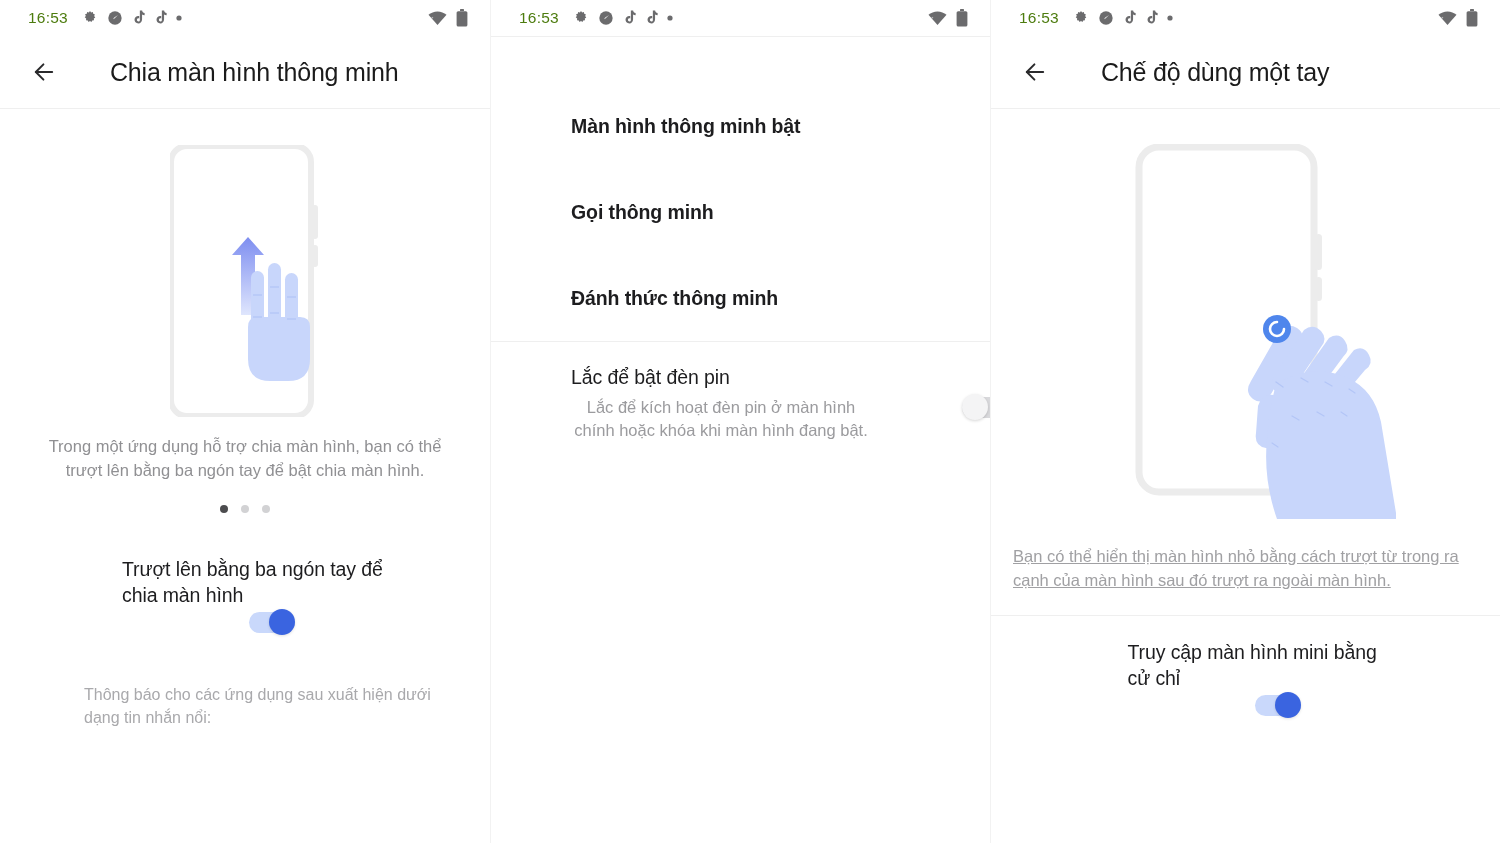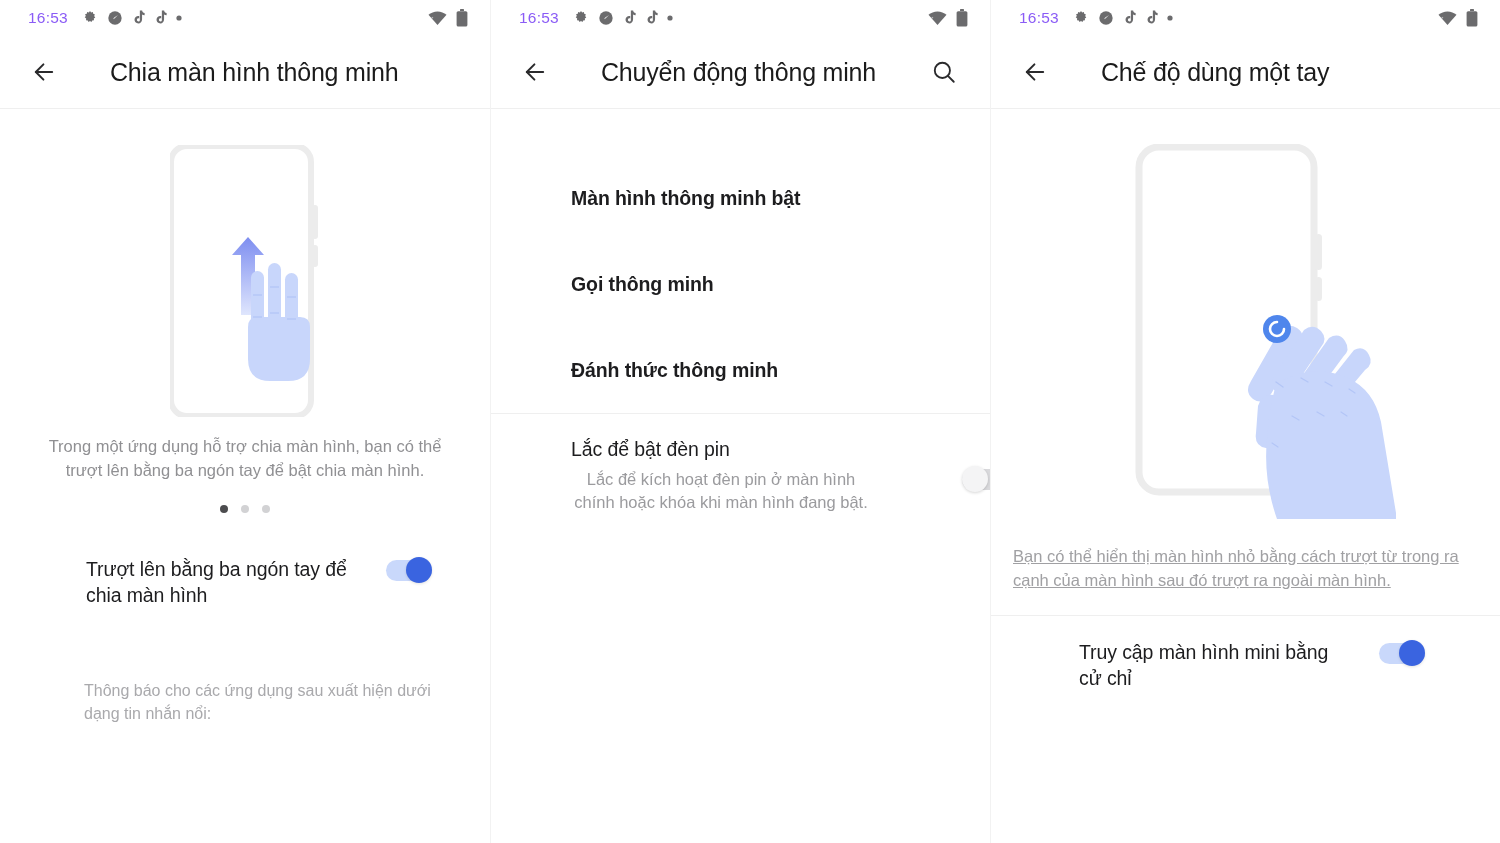--- a/index.html
+++ b/index.html
@@ -16,21 +16,21 @@
   .panel-3 { width:510px; }
   .panel-2 { border-left:1px solid #f2f2f2; }
   .panel-3 { border-left:1px solid #f2f2f2; }
 
   
   .statusbar {
     height:36px; display:flex; align-items:center;
     padding:0 22px 0 28px;
     font-size:15px; color:#59595b; letter-spacing:.2px;
   }
-  .sb-time { font-size:15.5px; color:#8b5cf6; font-weight:400; }
+  .sb-time { font-size:15.5px; color:#4d7c0f; font-weight:400; }
   .sb-icons-left { display:flex; align-items:center; gap:9px; margin-left:14px; }
   .sb-spacer { flex:1; }
   .sb-icons-right { display:flex; align-items:center; gap:9px; }
   .ic { display:inline-block; line-height:0; }
   .ic svg { display:block; }
 
   
   .appbar {
     height:72px; display:flex; align-items:center;
     padding:0 24px 0 22px;
@@ -59,23 +59,24 @@
   .hero-desc {
     text-align:center; color:#909093; font-size:16.5px;
     line-height:1.45; padding:0 30px; margin-top:18px;
   }
   .dots { display:flex; justify-content:center; gap:13px; margin-top:22px; }
   .dot { width:8px; height:8px; border-radius:50%; background:#d2d2d4; }
   .dot.active { background:#4c4c4e; }
 
   
   .row {
-    display:flex; align-items:flex-start;
+    display:flex; align-items:center;
     padding:0 32px 0 86px;
     min-height:74px;
+    flex-direction:column;
   }
   .row-p1a { margin-top:44px; }
   .row-p1b { margin-top:34px; }
   .row-label {
     flex:1; font-size:19.5px; color:#1d1d1f; line-height:1.33;
     padding-right:26px; letter-spacing:-.1px;
   }
   .row-label.wrap { max-width:300px; }
 
   
@@ -292,36 +293,20 @@
           </span>
         <span class="ic">
             <svg width="12" height="18" viewBox="0 0 12 18" fill="#6b6b6d">
               <rect x="4" y="0" width="4" height="2" rx=".6"></rect>
               <rect x="0.6" y="2.2" width="10.8" height="15.4" rx="1.6"></rect>
             </svg>
           </span>
       </span>
     </div>
 
-    <div class="appbar">
-      <span class="back-btn">
-        <svg width="28" height="28" viewBox="0 0 24 24" fill="none" stroke="#2a2a2c" stroke-width="1.7" stroke-linecap="round" stroke-linejoin="round">
-            <path d="M19 12H5"></path>
-            <path d="M11.5 5.5L5 12l6.5 6.5"></path>
-          </svg>
-      </span>
-      <span class="appbar-title">Chuyển động thông minh</span>
-      <span class="appbar-spacer"></span>
-      <span class="search-btn">
-        <svg width="26" height="26" viewBox="0 0 24 24" fill="none" stroke="#2a2a2c" stroke-width="1.7" stroke-linecap="round">
-            <circle cx="10.5" cy="10.5" r="7"></circle>
-            <path d="M15.6 15.6L21 21"></path>
-          </svg>
-      </span>
-    </div>
     <div class="hdr-divider"></div>
 
     <div style="height:46px"></div>
 
     <div class="list-row">
       <span class="list-row-label">Màn hình thông minh bật</span>
     </div>
     <div class="list-row">
       <span class="list-row-label">Gọi thông minh</span>
     </div>

